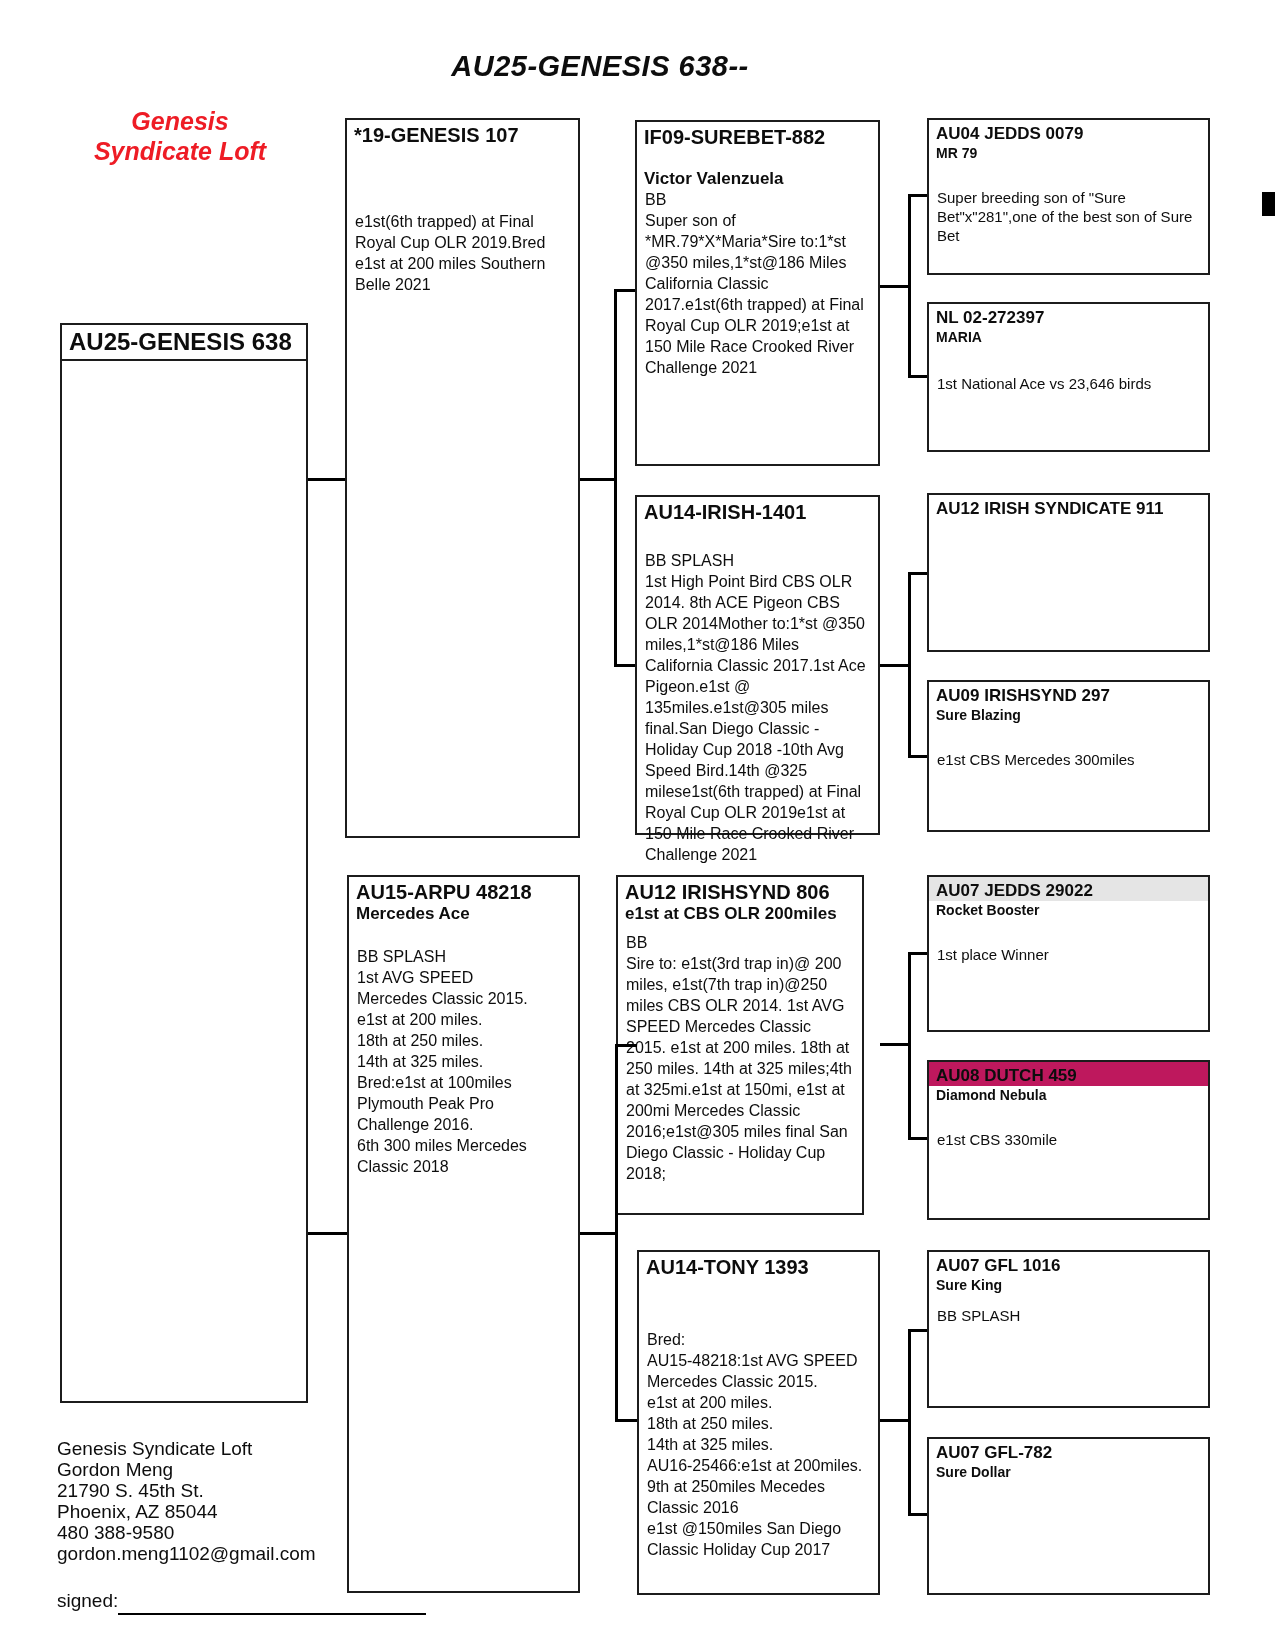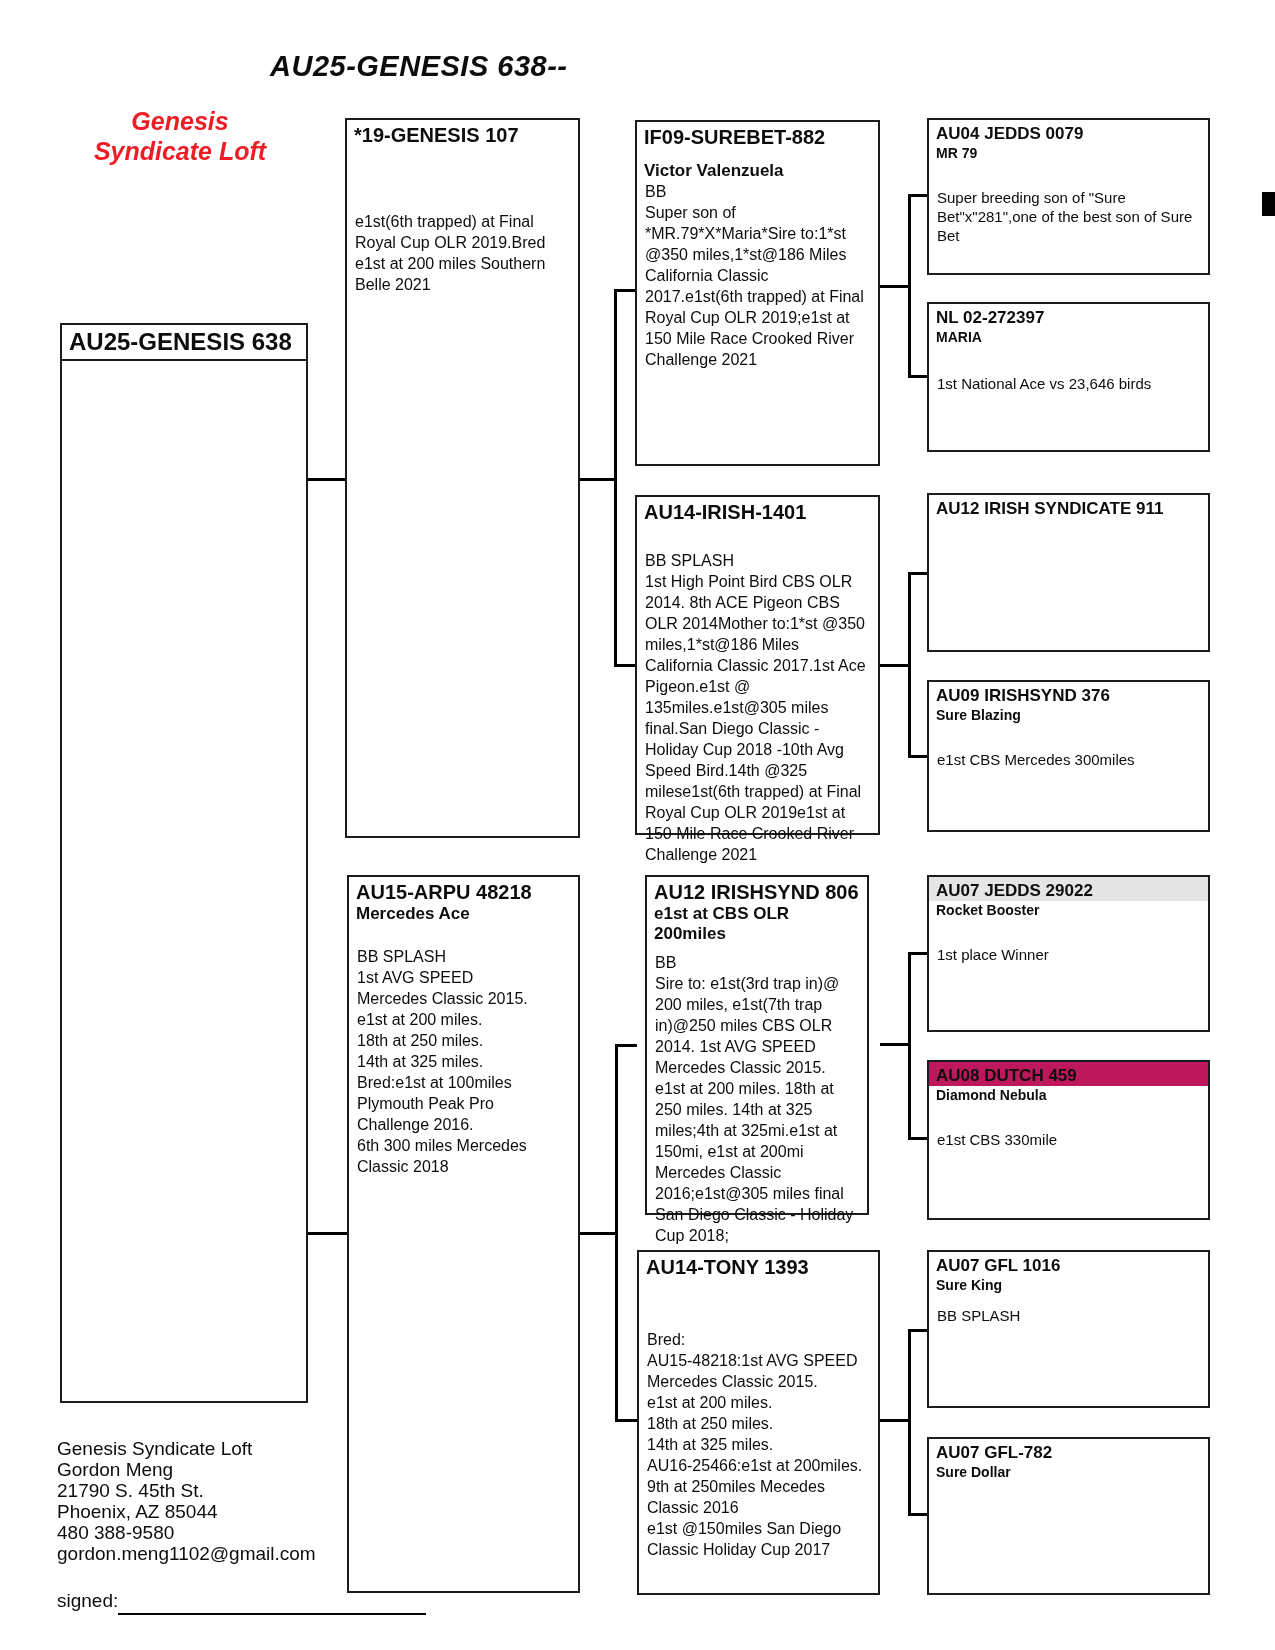--- a/index.html
+++ b/index.html
@@ -1,21 +1,21 @@
 <!DOCTYPE html>
 <html><head>
 <meta charset="utf-8">
 <style>
   html,body{margin:0;padding:0;background:#ffffff;}
   .canvas{
     position:relative;width:1275px;height:1650px;background:#ffffff;
     font-family:"Liberation Sans","DejaVu Sans",sans-serif;color:#0d0d0d;overflow:hidden;
   }
   .title{
-    position:absolute;left:270px;top:50px;width:660px;text-align:left;
+    position:absolute;left:270px;top:50px;width:660px;text-align:center;
     font-size:29px;font-weight:bold;font-style:italic;letter-spacing:.5px;
   }
   .loftname{
     position:absolute;left:55px;top:106px;width:250px;text-align:center;
     font-size:25px;font-weight:bold;font-style:italic;line-height:30px;white-space:pre-line;
   }
   .box{position:absolute;border:2px solid #1c1c1c;background:#fff;box-sizing:border-box;}
   .hdr{font-weight:bold;padding:3px 7px 0 7px;line-height:24px;}
   .g1 .hdr{font-size:24px;line-height:28px;border-bottom:2px solid #1c1c1c;padding-bottom:3px;}
   .g2 .hdr,.g3 .hdr{font-size:20px;}
@@ -60,32 +60,32 @@
 14th at 325 miles.
 Bred:e1st at 100miles
 Plymouth Peak Pro
 Challenge 2016.
 6th 300 miles Mercedes
 Classic 2018</div>
   </div>
 
   <div class="box g3" style="left:635px;top:120px;width:245px;height:346px">
     <div class="hdr">IF09-SUREBET-882</div>
-    <div class="name" style="margin-top:12px">Victor Valenzuela</div>
+    <div class="name" style="margin-top:20px">Victor Valenzuela</div>
     <div class="notes">BB
 Super son of *MR.79*X*Maria*Sire to:1*st @350 miles,1*st@186 Miles California Classic 2017.e1st(6th trapped) at Final Royal Cup OLR 2019;e1st at 150 Mile Race Crooked River Challenge 2021</div>
   </div>
 
   <div class="box g3" style="left:635px;top:495px;width:245px;height:340px">
     <div class="hdr">AU14-IRISH-1401</div>
     <div class="notes" style="margin-top:26px">BB SPLASH
 1st High Point Bird CBS OLR 2014. 8th ACE Pigeon CBS OLR 2014Mother to:1*st @350 miles,1*st@186 Miles California Classic 2017.1st Ace Pigeon.e1st @ 135miles.e1st@305 miles final.San Diego Classic - Holiday Cup 2018 -10th Avg Speed Bird.14th @325 milese1st(6th trapped) at Final Royal Cup OLR 2019e1st at 150 Mile Race Crooked River Challenge 2021</div>
   </div>
 
-  <div class="box g3" style="left:645px;top:875px;width:224px;height:340px">
+  <div class="box g3" style="left:616px;top:875px;width:248px;height:340px">
     <div class="hdr">AU12 IRISHSYND 806</div>
     <div class="name">e1st at CBS OLR 200miles</div>
     <div class="notes" style="margin-top:8px">BB
 Sire to: e1st(3rd trap in)@ 200 miles, e1st(7th trap in)@250 miles CBS OLR 2014. 1st AVG SPEED Mercedes Classic 2015. e1st at 200 miles. 18th at 250 miles. 14th at 325 miles;4th at 325mi.e1st at 150mi, e1st at 200mi Mercedes Classic 2016;e1st@305 miles final San Diego Classic - Holiday Cup 2018;</div>
   </div>
 
   <div class="box g3" style="left:637px;top:1250px;width:243px;height:345px">
     <div class="hdr">AU14-TONY 1393</div>
     <div class="notes" style="margin-top:50px">Bred:
 AU15-48218:1st AVG SPEED
@@ -110,21 +110,21 @@
     <div class="hdr">NL 02-272397</div>
     <div class="name">MARIA</div>
     <div class="notes" style="margin-top:28px">1st National Ace vs 23,646 birds</div>
   </div>
 
   <div class="box g4" style="left:927px;top:493px;width:283px;height:159px">
     <div class="hdr">AU12 IRISH SYNDICATE 911</div>
   </div>
 
   <div class="box g4" style="left:927px;top:680px;width:283px;height:152px">
-    <div class="hdr">AU09 IRISHSYND 376</div>
+    <div class="hdr">AU09 IRISHSYND 297</div>
     <div class="name">Sure Blazing</div>
     <div class="notes" style="margin-top:26px">e1st CBS Mercedes 300miles</div>
   </div>
 
   <div class="box g4" style="left:927px;top:875px;width:283px;height:157px">
     <div class="hdr" style="background: #e5e5e5;">AU07 JEDDS 29022</div>
     <div class="name">Rocket Booster</div>
     <div class="notes" style="margin-top:26px">1st place Winner</div>
   </div>
 

